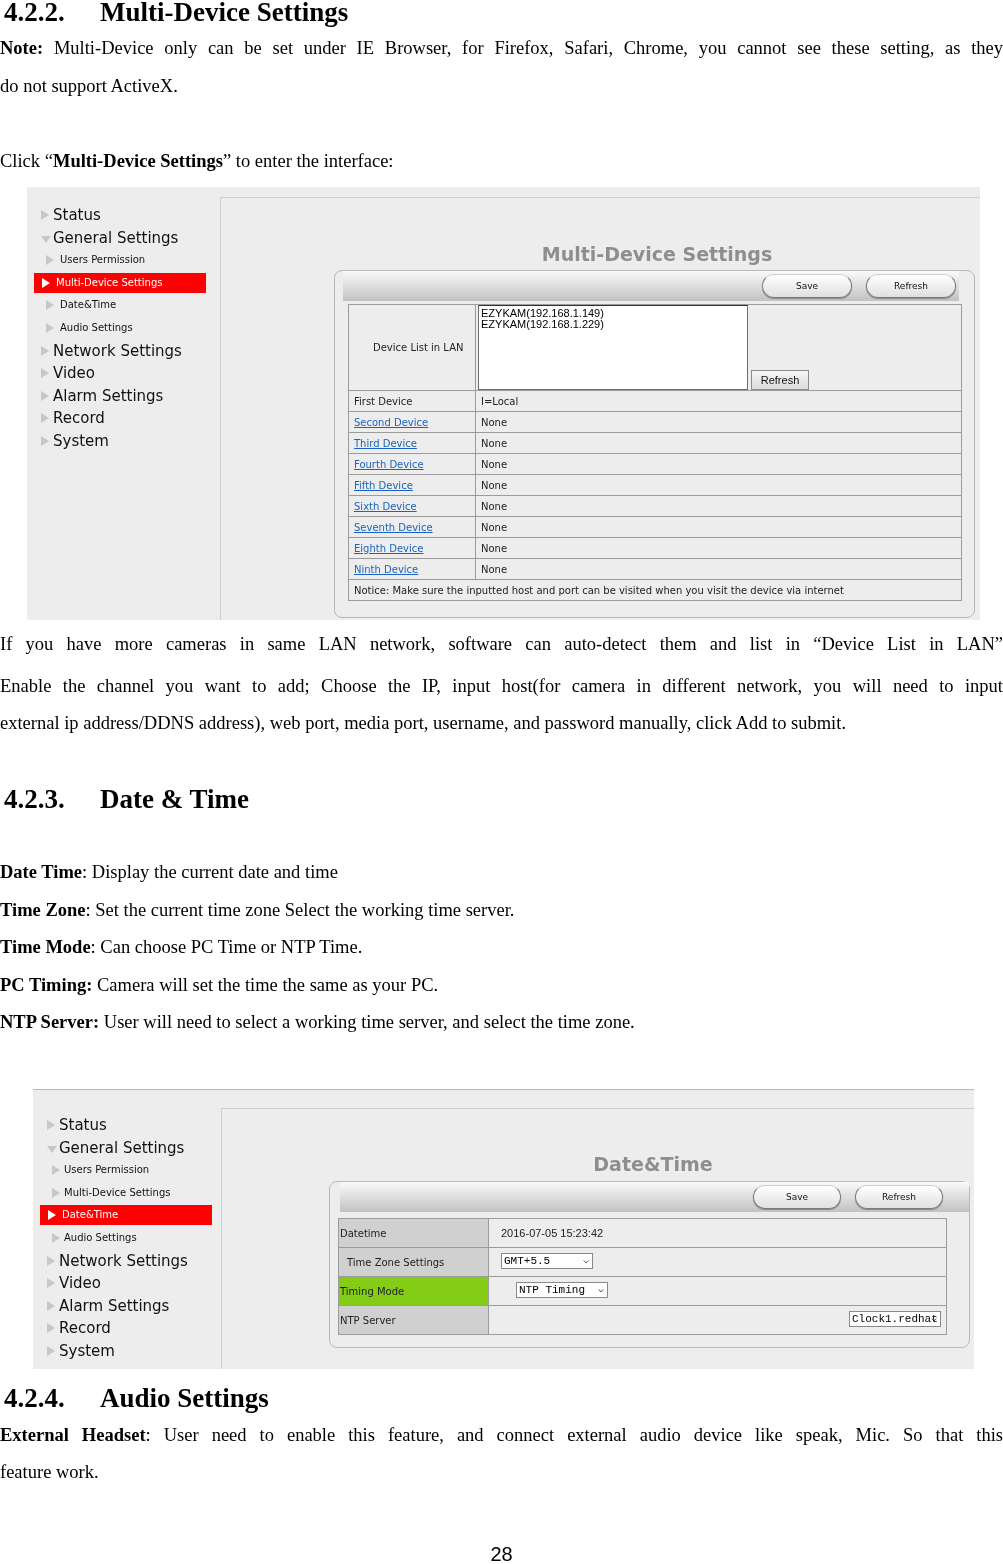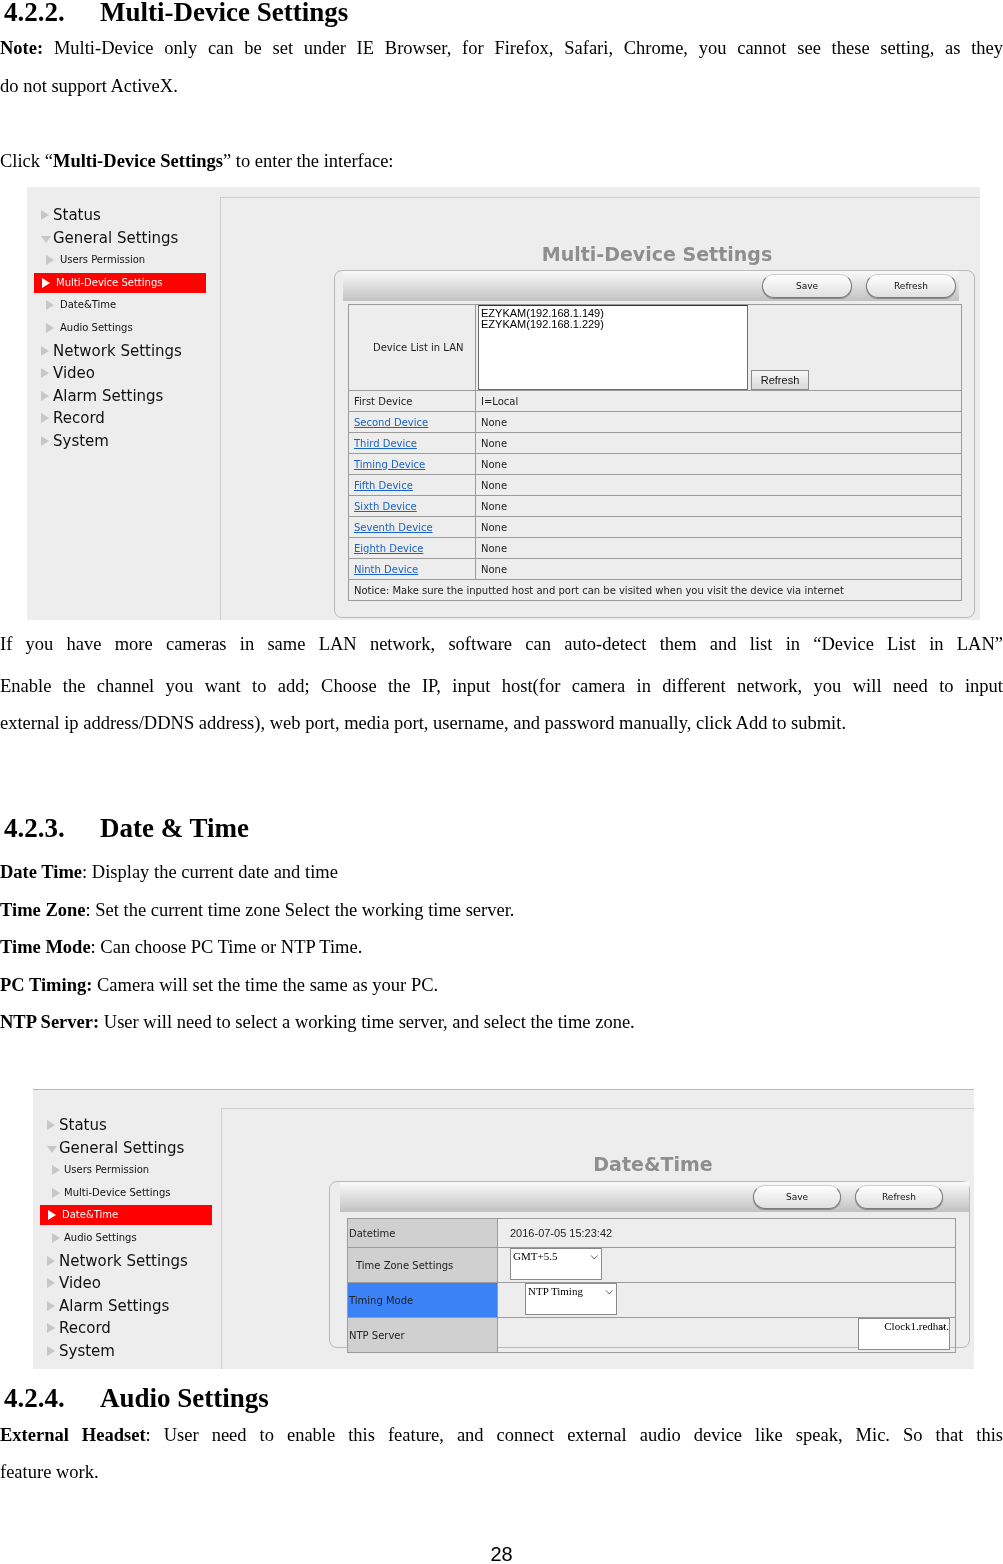--- a/index.html
+++ b/index.html
@@ -28,21 +28,21 @@
   .panel-box { position: absolute; border: 1px solid #b9b9b9; border-radius: 8px; background: #ededed; }
   .toolbar { position: absolute; height: 30px; background: linear-gradient(#fafafa, #c2c2c2); }
   .pill { position: absolute; top: 3px; height: 24px; width: 90px; border-radius: 12px; border: 1px solid #7a7a7a; border-top-color: #cfcfcf; background: linear-gradient(#ffffff, #e0e0e0); font-size: 9px; line-height: 22px; text-align: center; color: #111; box-shadow: 0 1px 1px #888; }
 
   table.grid { position: absolute; border-collapse: collapse; font-size: 10px; color: #222; }
   table.grid td { border: 1px solid #9b9b9b; padding: 0 5px; height: 21px; vertical-align: middle; white-space: nowrap; }
   table.grid td.k { width: 127px; }
   .link { color: #1a63c2; text-decoration: underline; }
   .listbox { width: 270px; height: 85px; background: #fff; border: 1px solid #6d6d6d; border-top-color: #333; font-family: "Liberation Sans", sans-serif; font-size: 11px; line-height: 11px; padding: 2px 2px; color: #000; }
   .small-btn { display: inline-block; height: 20px; width: 58px; border: 1px solid #8d8d8d; background: linear-gradient(#f6f6f6,#dadada); font-family: "Liberation Sans", sans-serif; font-size: 11px; line-height: 18px; text-align: center; color: #111; }
-  .select { display: inline-block; position: relative; width: 92px; height: 32px; background: #fff; border: 1px solid #8a8a8a; font-family: Liberation Serif, serif; font-size: 11px; line-height: 14px; padding-left: 2px; color: #000; overflow: hidden; white-space: nowrap; }
+  .select { display: inline-block; position: relative; width: 92px; height: 16px; background: #fff; border: 1px solid #8a8a8a; font-family: Liberation Mono, monospace; font-size: 11px; line-height: 14px; padding-left: 2px; color: #000; overflow: hidden; white-space: nowrap; }
   .select .chev { position: absolute; right: 3px; top: 0; font-size: 10px; line-height: 14px; }
 
   .page-num { position: absolute; left: 0; width: 1003px; text-align: center; font-family: "Liberation Sans", sans-serif; font-size: 20px; top: 1543px; }
 </style>
 </head>
 <body>
 
 <div class="heading" style="top:-3px;">
   <span class="num">4.2.2.</span><span>Multi-Device Settings</span>
 </div>
@@ -130,21 +130,21 @@
         </tr>
         <tr>
           <td class="k"><span class="link">Second Device</span></td>
           <td>None</td>
         </tr>
         <tr>
           <td class="k"><span class="link">Third Device</span></td>
           <td>None</td>
         </tr>
         <tr>
-          <td class="k"><span class="link">Timing Device</span></td>
+          <td class="k"><span class="link">Fourth Device</span></td>
           <td>None</td>
         </tr>
         <tr>
           <td class="k"><span class="link">Fifth Device</span></td>
           <td>None</td>
         </tr>
         <tr>
           <td class="k"><span class="link">Sixth Device</span></td>
           <td>None</td>
         </tr>
@@ -166,21 +166,21 @@
       <td colspan="2">Notice: Make sure the inputted host and port can be visited when you visit the device via internet</td>
     </tr>
   </tbody>
     </table>
 </div>
 
 <div class="doc-text just" style="top:634px;">If you have more cameras in same LAN network, software can auto-detect them and list in “Device List in LAN”</div>
 <div class="doc-text just" style="top:676px;">Enable the channel you want to add; Choose the IP, input host(for camera in different network, you will need to input</div>
 <div class="doc-text" style="top:713px;">external ip address/DDNS address), web port, media port, username, and password manually, click Add to submit.</div>
 
-<div class="heading" style="top:784px;margin-top:29px;">
+<div class="heading" style="top:784px;">
   <span class="num">4.2.3.</span><span style="font-weight:bold;">Date &amp; Time</span>
 </div>
 <div id="dtItems">
     <div class="doc-text" style="top: 862px;"><b>Date Time</b><span>: Display the current date and time</span></div>
     <div class="doc-text" style="top: 899.5px;"><b>Time Zone</b><span>: Set the current time zone Select the working time server.</span></div>
     <div class="doc-text" style="top: 937px;"><b>Time Mode</b><span>: Can choose PC Time or NTP Time.</span></div>
     <div class="doc-text" style="top: 974.5px;"><b>PC Timing:</b><span> Camera will set the time the same as your PC.</span></div>
     <div class="doc-text" style="top: 1012px;"><b>NTP Server:</b><span> User will need to select a working time server, and select the time zone.</span></div>
   </div>
 
@@ -231,34 +231,34 @@
         <span class="lbl" style="left: 26px;">System</span>
       </div>
     </div>
   <div class="content-area" style="left:188px; top:18px; width:753px; height:262px;"></div>
   <div class="panel-title" style="left:500px; top:63px; width:240px;">Date&amp;Time</div>
   <div class="panel-box" style="left:296px; top:91px; width:641px; height:167px;"></div>
   <div class="toolbar" style="left:307px; top:92px; width:629px;">
     <div class="pill" style="left:413px; width:88px;">Save</div>
     <div class="pill" style="left:515px; width:88px;">Refresh</div>
   </div>
-  <table class="grid" style="left:314px; top:128px; width:609px;">
+  <table class="grid" style="left:305px; top:128px; width:609px;">
     <tbody>
         <tr>
       <td style="width:150px; height:29px; background:#d0d0d0; padding-left:1px;">Datetime</td>
       <td style="padding-left:12px; font-family:'Liberation Sans',sans-serif; font-size:11px;">2016-07-05 15:23:42</td>
     </tr>
     <tr>
       <td style="height:29px; background:#d0d0d0; padding-left:8px;">Time Zone Settings</td>
       <td style="padding-left:12px;">
         <span class="select"><span>GMT+5.5</span><span class="chev">⌵</span></span>
       </td>
     </tr>
     <tr>
-      <td style="height:29px; background:#3b82f6; padding-left:1px;">Timing Mode</td>
+      <td style="height:29px; background:#84cc16; padding-left:1px;">Timing Mode</td>
       <td style="padding-left:27px;">
         <span class="select"><span>NTP Timing</span><span class="chev">⌵</span></span>
       </td>
     </tr>
     <tr>
       <td style="height:29px; background:#d0d0d0; padding-left:1px;">NTP Server</td>
       <td style="padding-left:12px;text-align:right;">
         <span class="select"><span>Clock1.redhat.</span><span class="chev">⌵</span></span>
       </td>
     </tr>

